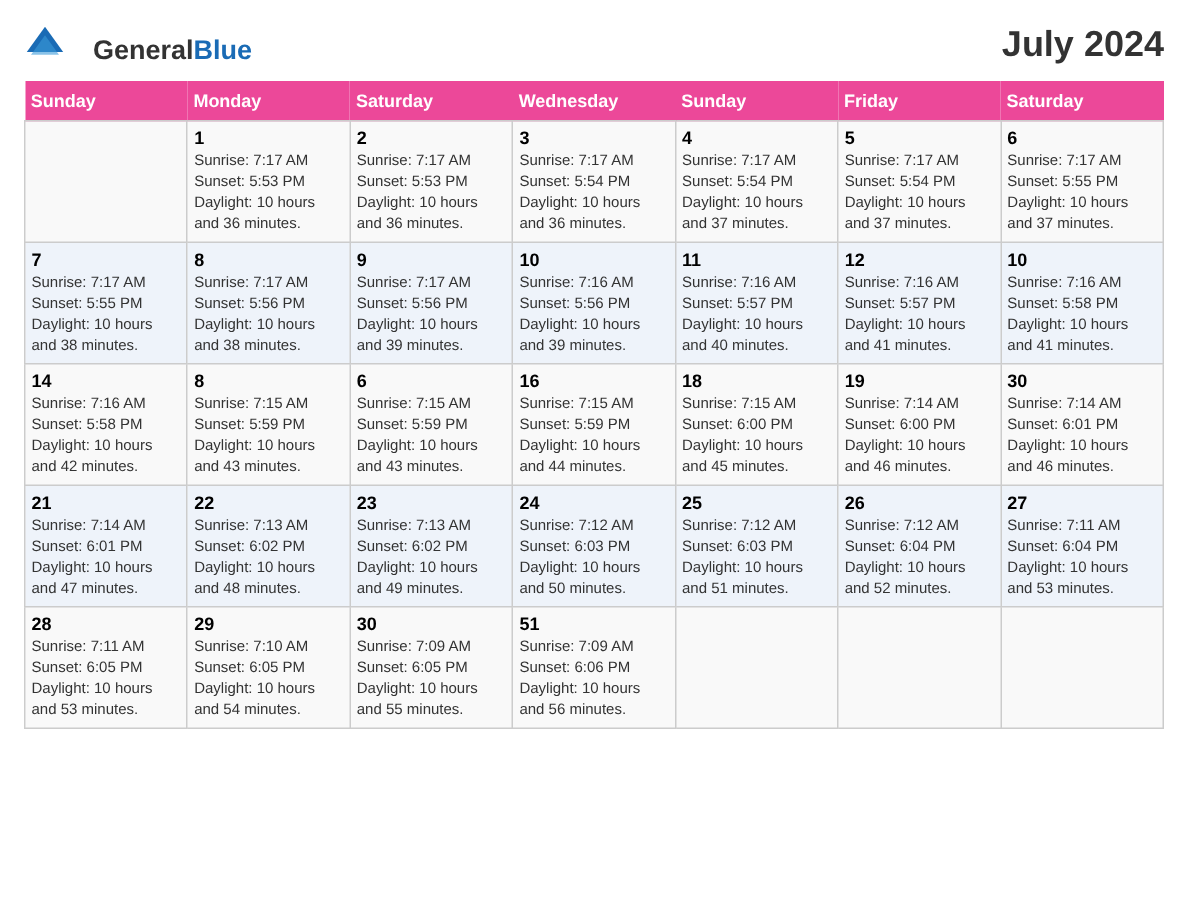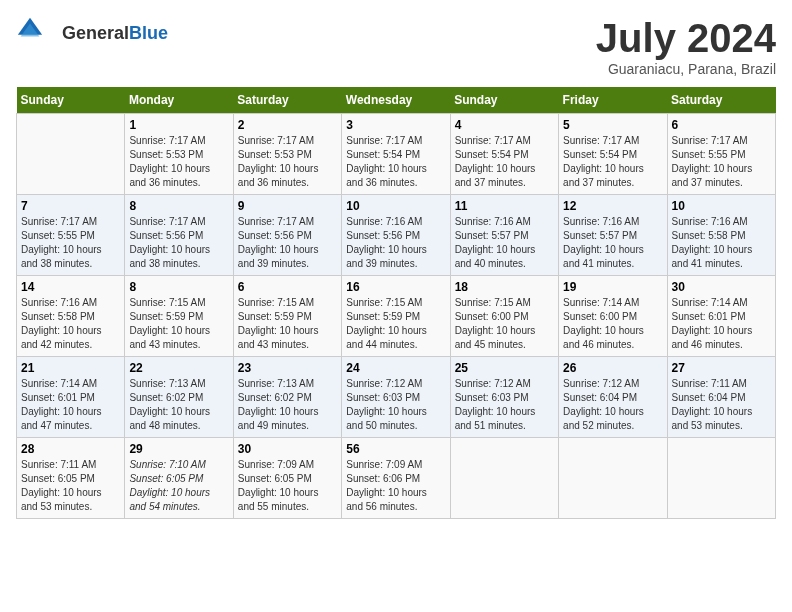--- a/index.html
+++ b/index.html
@@ -22,35 +22,35 @@
       gap: 18px;
     }
     .logo-icon {
       width: 28px;
       height: 28px;
     }
     .title-block {
       text-align: right;
     }
     .title-month {
-      font-size: 40px;
+      font-size: 24px;
       font-weight: bold;
       color: #333;
     }
     .title-location {
       font-size: 14px;
       color: #555;
     }
     table {
       width: 100%;
       border-collapse: collapse;
       font-size: 11px;
     }
     thead th {
-      background-color: #4d7c0f;
+      background-color: #ec4899;
       color: #fff;
       padding: 6px 4px;
       text-align: left;
       font-size: 12px;
       font-weight: bold;
     }
     tbody td {
       border: 1px solid #ccc;
       vertical-align: top;
       padding: 4px;
@@ -83,21 +83,20 @@
     <svg class="logo-icon" viewBox="0 0 30 30" xmlns="http://www.w3.org/2000/svg">
       <polygon points="15,2 28,20 2,20" fill="#1a6bb5"></polygon>
       <polygon points="15,8 25,22 5,22" fill="#3a9ad9" opacity="0.6"></polygon>
     </svg>
     <div>
       <span style="font-size:18px;font-weight:bold;color:#333;">General</span><span style="font-size:18px;font-weight:bold;color:#1a6bb5;">Blue</span>
     </div>
   </div>
   <div class="title-block">
     <div class="title-month">July 2024</div>
-    <div class="title-location">Guaraniacu, Parana, Brazil</div>
   </div>
 </div>
 
 <table>
   <thead>
     <tr id="header-row">
         <th>Sunday</th>
         <th>Monday</th>
         <th>Saturday</th>
         <th>Wednesday</th>
@@ -308,34 +307,34 @@
       <tr>
         <td>
           <span class="day-num">28</span>
           <div class="day-info" style="white-space: pre-line;">Sunrise: 7:11 AM
 Sunset: 6:05 PM
 Daylight: 10 hours
 and 53 minutes.</div>
         </td>
         <td>
           <span class="day-num">29</span>
-          <div class="day-info" style="white-space: pre-line; font-style: italic;">Sunrise: 7:10 AM
+          <div class="day-info" style="white-space: pre-line;">Sunrise: 7:10 AM
 Sunset: 6:05 PM
 Daylight: 10 hours
 and 54 minutes.</div>
         </td>
         <td>
           <span class="day-num">30</span>
           <div class="day-info" style="white-space: pre-line;">Sunrise: 7:09 AM
 Sunset: 6:05 PM
 Daylight: 10 hours
 and 55 minutes.</div>
         </td>
         <td>
-          <span class="day-num">56</span>
+          <span class="day-num">51</span>
           <div class="day-info" style="white-space: pre-line;">Sunrise: 7:09 AM
 Sunset: 6:06 PM
 Daylight: 10 hours
 and 56 minutes.</div>
         </td>
         <td></td>
         <td></td>
         <td></td>
       </tr>
     </tbody>

